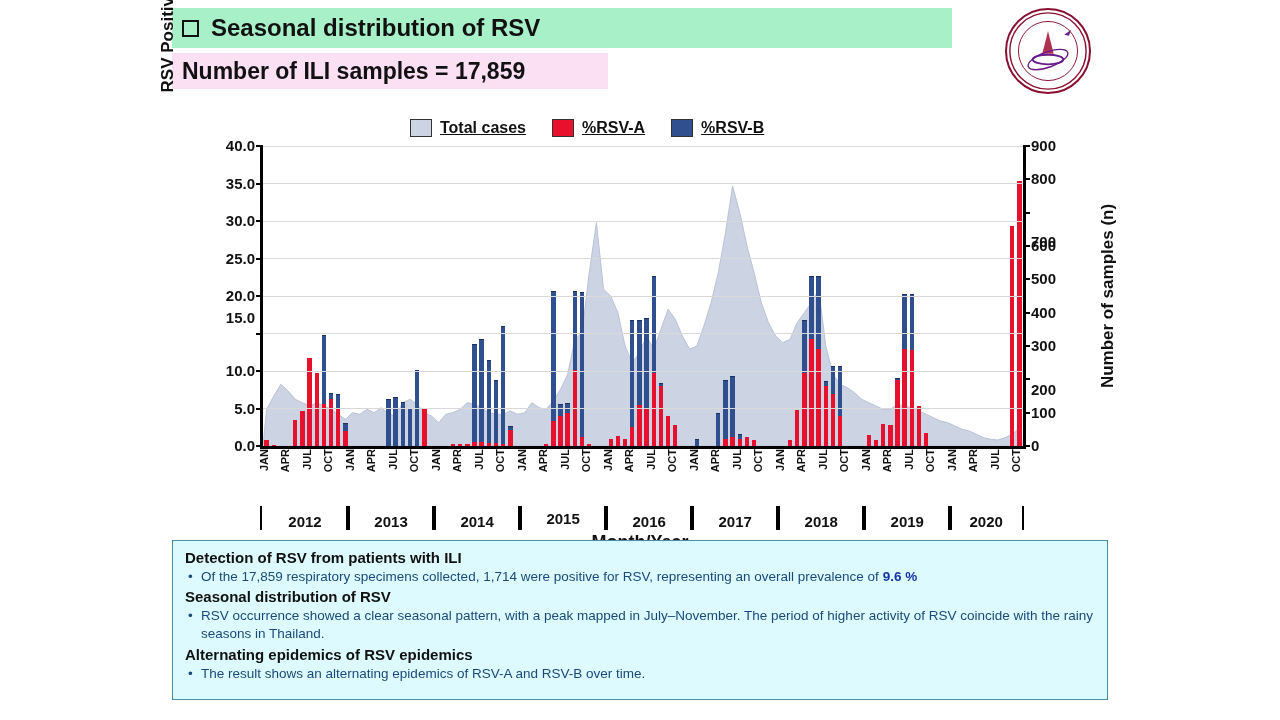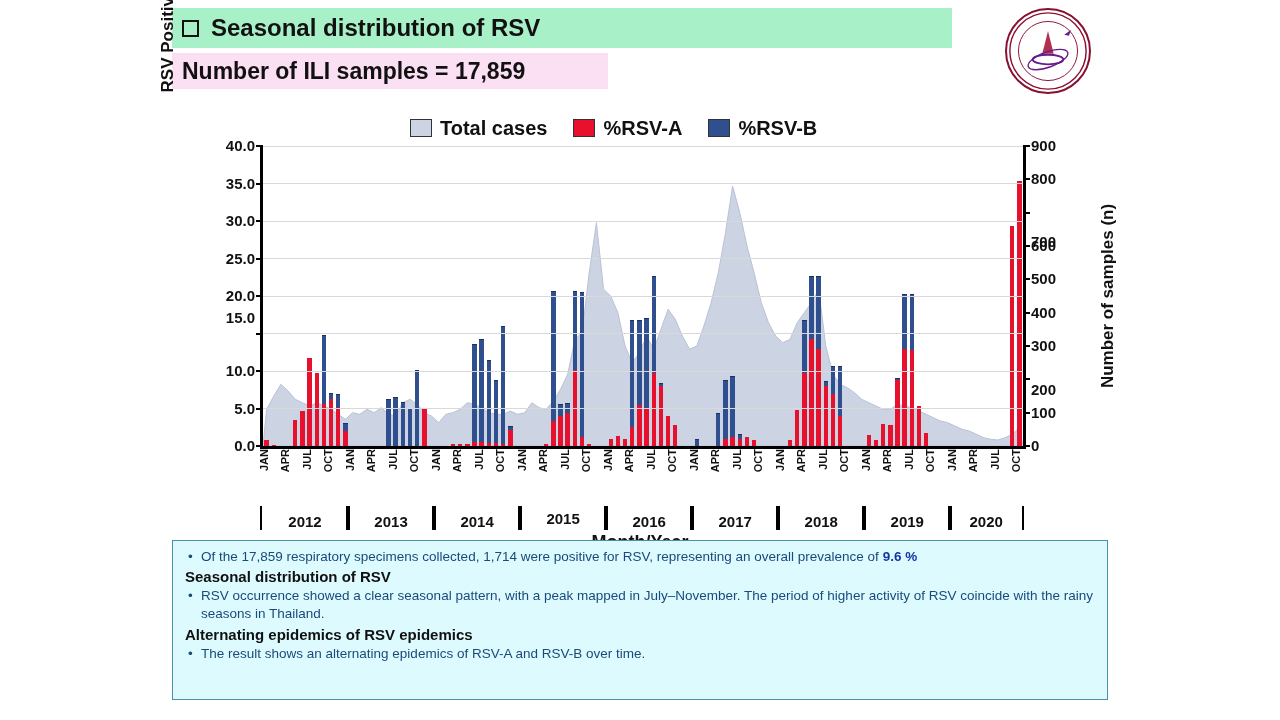--- a/index.html
+++ b/index.html
@@ -27,21 +27,21 @@
     position:absolute;left:1005px;top:8px;width:86px;height:86px;border-radius:50%;
     border:2px solid #8a1030;box-sizing:border-box;background:#fff;overflow:hidden;
   }
 
   
   #chart-wrap{position:absolute;left:160px;top:108px;width:960px;height:425px;}
 
   #legend{position:absolute;left:250px;top:8px;height:24px;display:flex;align-items:center;gap:26px;}
   .lg-item{display:flex;align-items:center;gap:8px;}
   .lg-swatch{width:20px;height:16px;border:1px solid #333;}
-  .lg-label{font-size:20px;font-weight:bold;color:#111;}
+  .lg-label{font-size:16px;font-weight:bold;color:#111;text-decoration:underline;}
 
   
   #plot{
     position:absolute;left:100px;top:38px;width:760px;height:300px;
     border-left:3px solid #000;border-right:3px solid #000;border-bottom:3px solid #000;
     box-sizing:content-box;background:#fff;
   }
   .grid-line{position:absolute;left:0;right:0;height:1px;background:#d9d9d9;}
   .ytick-l,.ytick-r{position:absolute;font-size:15px;font-weight:bold;color:#111;white-space:nowrap;}
   .ytick-l{right:calc(100% + 8px);text-align:right;}
@@ -485,20 +485,21 @@
         <span>2019</span>
       </div>
       <div class="yeargroup" style="left: 688.302px; width: 71.6981px;">
         <span>2020</span>
       </div>
     </div>
   <div id="xlabel">Month/Year</div>
 </div>
 
 <div id="notes">
+  <div class="note-head">Detection of RSV from patients with ILI</div>
   <div class="note-li">
     <span>Of the 17,859 respiratory specimens collected, 1,714 were positive for RSV, representing an overall prevalence of </span><b>9.6 %</b>
   </div>
   <div class="note-head">Seasonal distribution of RSV</div>
   <div class="note-li">RSV occurrence showed a clear seasonal pattern, with a peak mapped in July–November. The period of higher activity of RSV coincide with the rainy seasons in Thailand.</div>
   <div class="note-head">Alternating epidemics of RSV epidemics</div>
   <div class="note-li">The result shows an alternating epidemics of RSV-A and RSV-B over time.</div>
 </div>
 
 </body></html>

